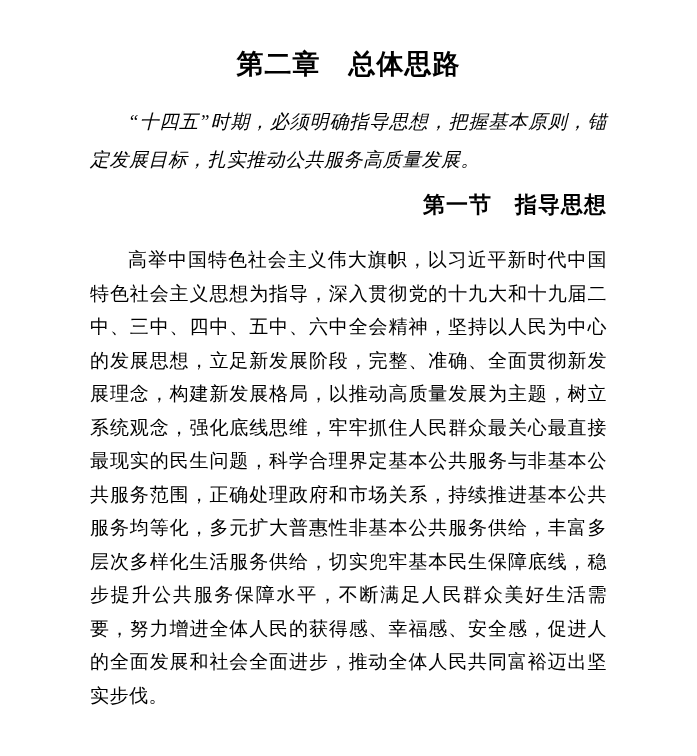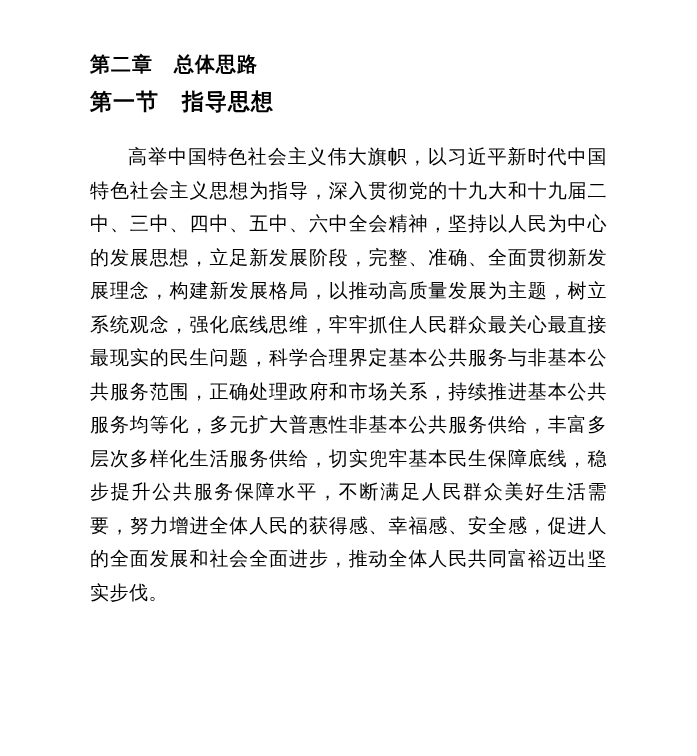--- a/index.html
+++ b/index.html
@@ -17,43 +17,44 @@
   }
   .content {
     position: absolute;
     left: 90px;
     top: 52px;
     width: 517px;
   }
   .chapter-title {
     font-family: "Liberation Sans", "DejaVu Sans", sans-serif;
     font-weight: bold;
-    font-size: 20px;
+    font-size: 27px;
     line-height: 24px;
+    text-align: center;
     letter-spacing: 1px;
     color: #000000;
   }
   .intro-paragraph {
     margin-top: 27px;
     font-size: 19px;
     line-height: 38px;
     font-style: italic;
     text-indent: 2em;
     text-align: justify;
     text-justify: inter-ideograph;
     letter-spacing: 0.5px;
     color: #000000;
   }
   .section-title {
     margin-top: 14px;
     font-family: "Liberation Sans", "DejaVu Sans", sans-serif;
     font-weight: bold;
     font-size: 22px;
     line-height: 24px;
-    text-align: left;
+    text-align: right;
     letter-spacing: 1px;
     color: #000000;
   }
   .section-paragraph {
     margin-top: 26px;
     font-size: 19px;
     line-height: 33.5px;
     text-indent: 2em;
     text-align: justify;
     text-justify: inter-ideograph;
@@ -61,18 +62,19 @@
     color: #000000;
   }
 </style>
 </head>
 <body>
 
 <div class="page">
   <div class="content">
     <h1 class="chapter-title">第二章　总体思路</h1>
 
+    <p class="intro-paragraph">“十四五”时期，必须明确指导思想，把握基本原则，锚定发展目标，扎实推动公共服务高质量发展。</p>
 
     <h2 class="section-title">第一节　指导思想</h2>
 
     <p class="section-paragraph">高举中国特色社会主义伟大旗帜，以习近平新时代中国特色社会主义思想为指导，深入贯彻党的十九大和十九届二中、三中、四中、五中、六中全会精神，坚持以人民为中心的发展思想，立足新发展阶段，完整、准确、全面贯彻新发展理念，构建新发展格局，以推动高质量发展为主题，树立系统观念，强化底线思维，牢牢抓住人民群众最关心最直接最现实的民生问题，科学合理界定基本公共服务与非基本公共服务范围，正确处理政府和市场关系，持续推进基本公共服务均等化，多元扩大普惠性非基本公共服务供给，丰富多层次多样化生活服务供给，切实兜牢基本民生保障底线，稳步提升公共服务保障水平，不断满足人民群众美好生活需要，努力增进全体人民的获得感、幸福感、安全感，促进人的全面发展和社会全面进步，推动全体人民共同富裕迈出坚实步伐。</p>
   </div>
 </div>
 
 </body></html>

